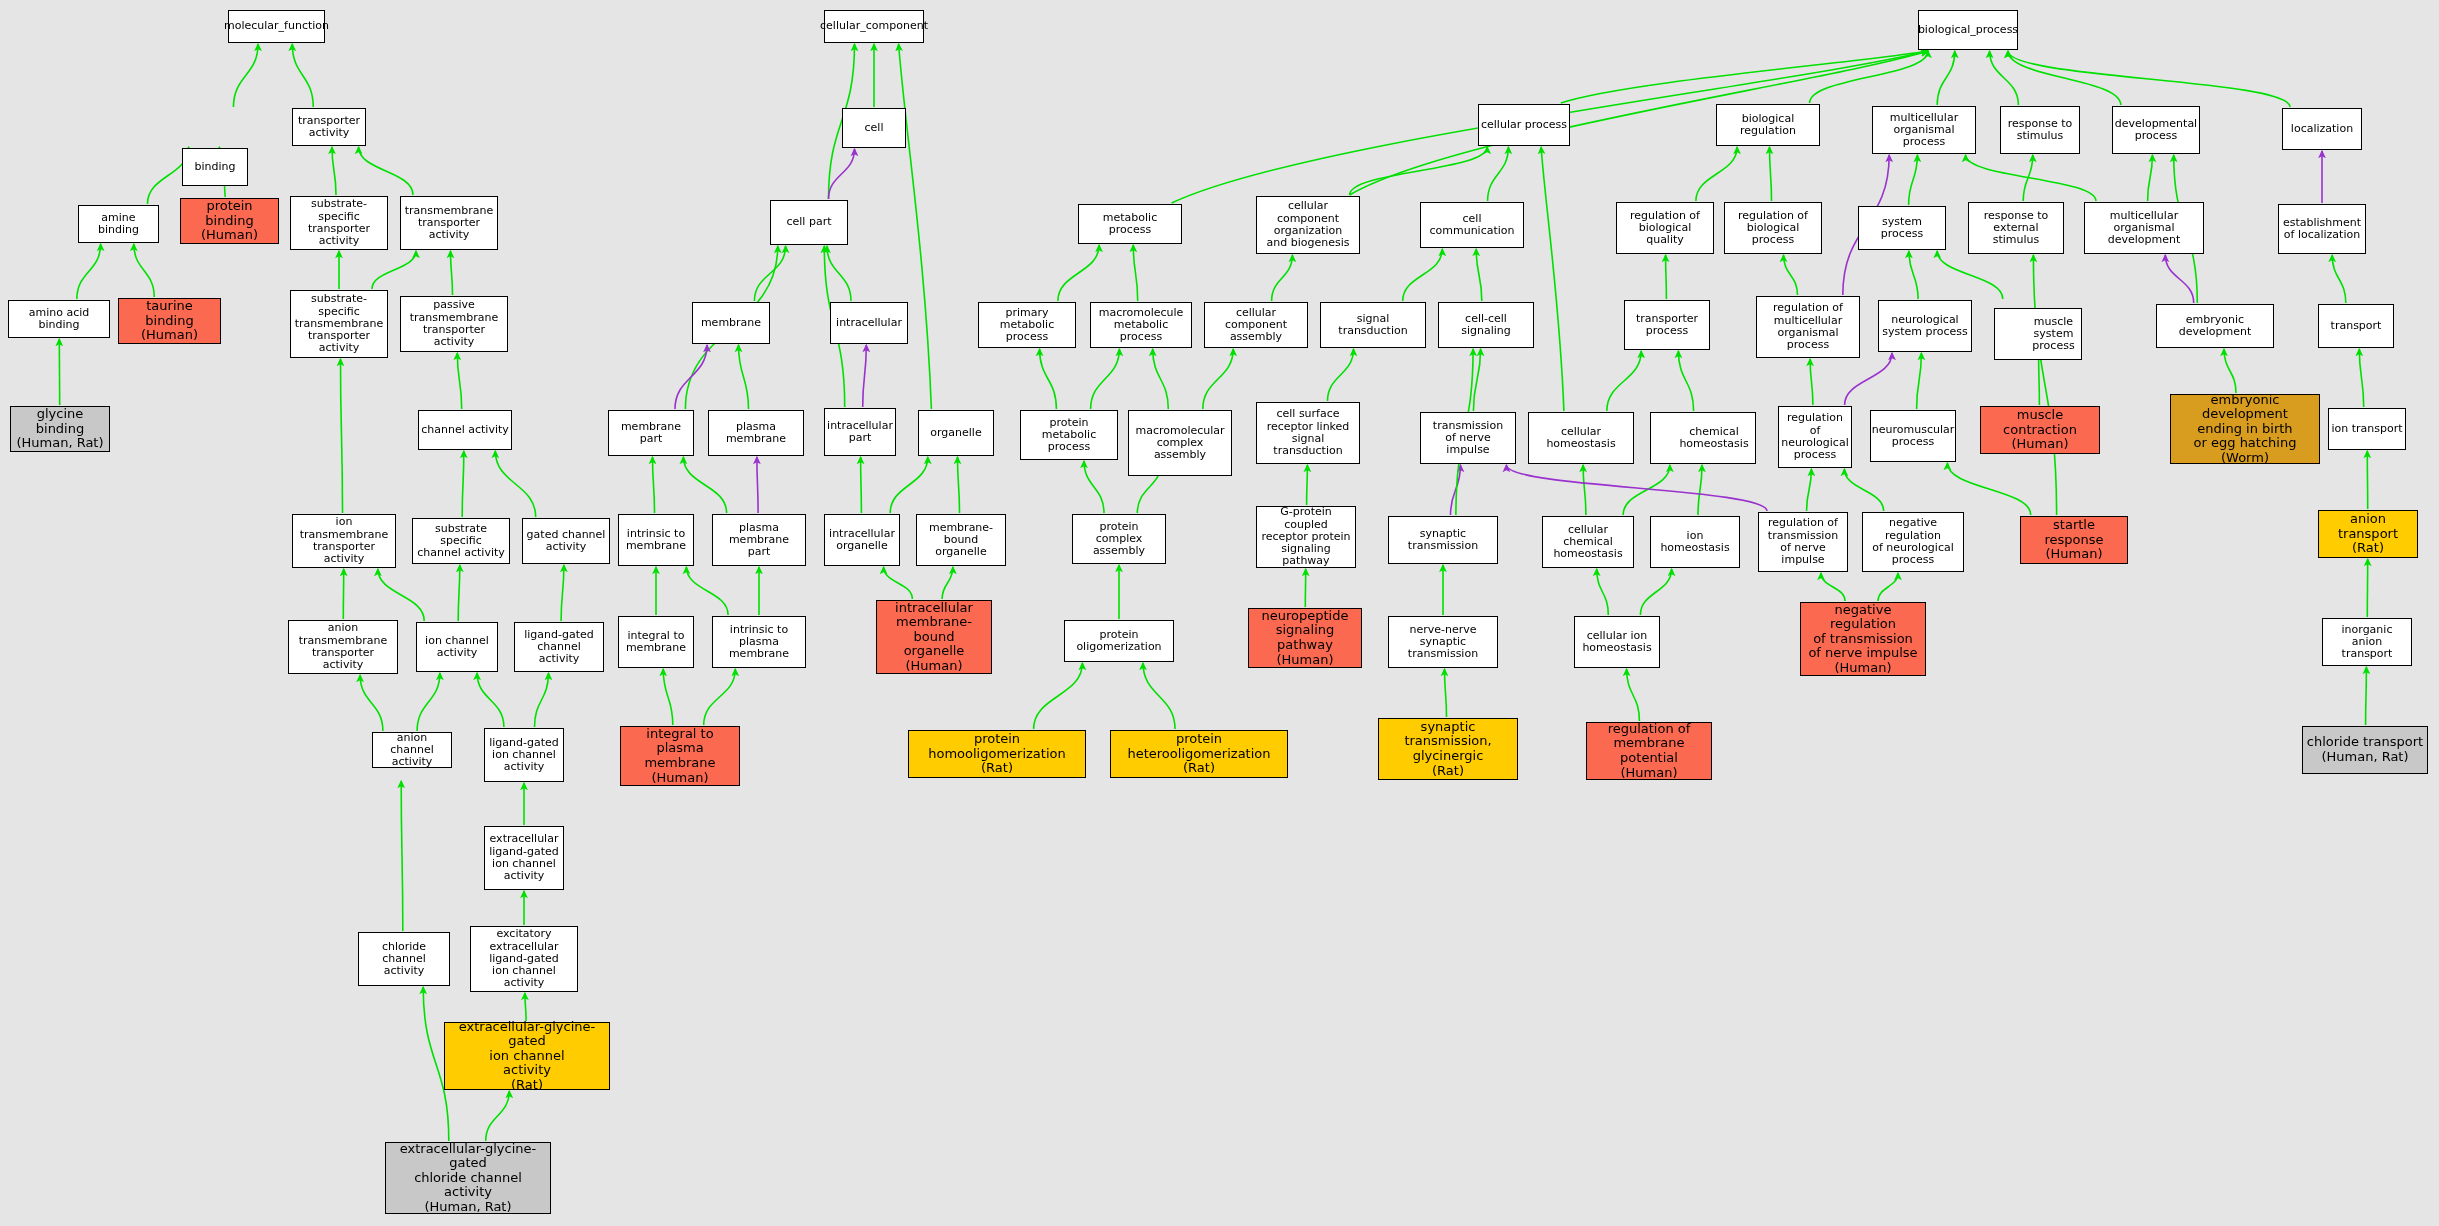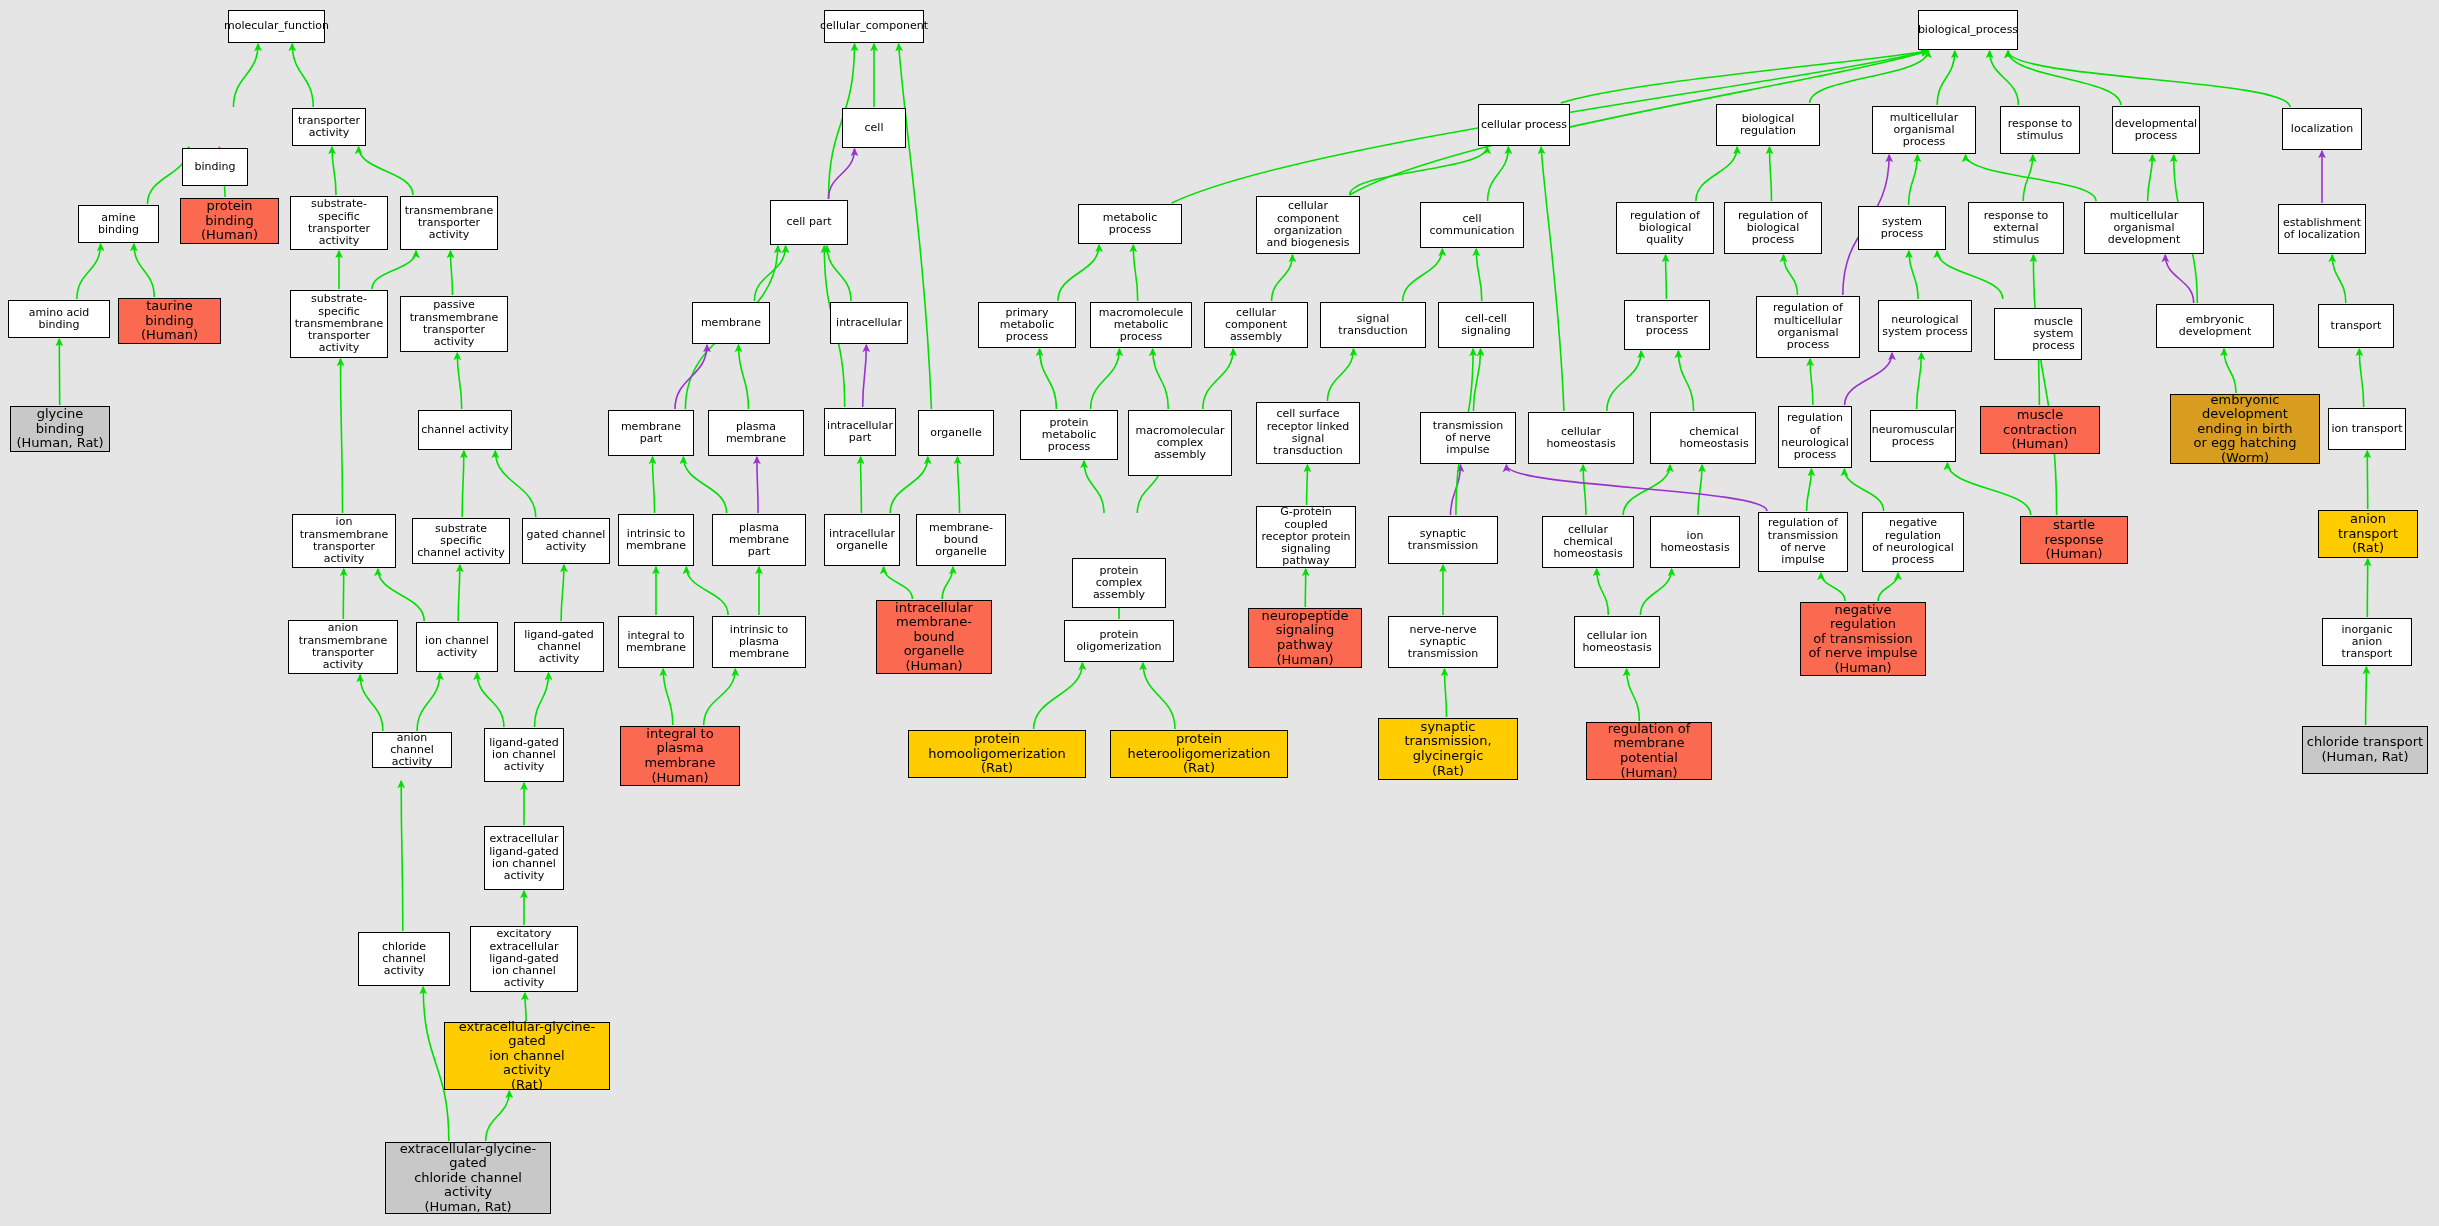--- a/index.html
+++ b/index.html
@@ -282,21 +282,21 @@
       <div class="node n-white s-sm" style="left: 1204px; top: 302px; width: 104px; height: 46px;">cellular component
 assembly</div>
       <div class="node n-white s-sm" style="left: 1320px; top: 302px; width: 106px; height: 46px;">signal transduction</div>
       <div class="node n-white s-sm" style="left: 1020px; top: 410px; width: 98px; height: 50px;">protein metabolic
 process</div>
       <div class="node n-white s-sm" style="left: 1128px; top: 410px; width: 104px; height: 66px;">macromolecular
 complex assembly</div>
       <div class="node n-white s-sm" style="left: 1256px; top: 402px; width: 104px; height: 62px;">cell surface
 receptor linked
 signal transduction</div>
-      <div class="node n-white s-sm" style="left: 1072px; top: 514px; width: 94px; height: 50px; margin-top: 44px;">protein complex
+      <div class="node n-white s-sm" style="left: 1072px; top: 514px; width: 94px; height: 50px;">protein complex
 assembly</div>
       <div class="node n-white s-sm" style="left: 1256px; top: 506px; width: 100px; height: 62px;">G-protein coupled
 receptor protein
 signaling pathway</div>
       <div class="node n-white s-sm" style="left: 1064px; top: 620px; width: 110px; height: 42px;">protein oligomerization</div>
       <div class="node n-red s-md" style="left: 1248px; top: 608px; width: 114px; height: 60px;">neuropeptide
 signaling pathway
 (Human)</div>
       <div class="node n-yellow s-md" style="left: 908px; top: 730px; width: 178px; height: 48px;">protein homooligomerization
 (Rat)</div>

